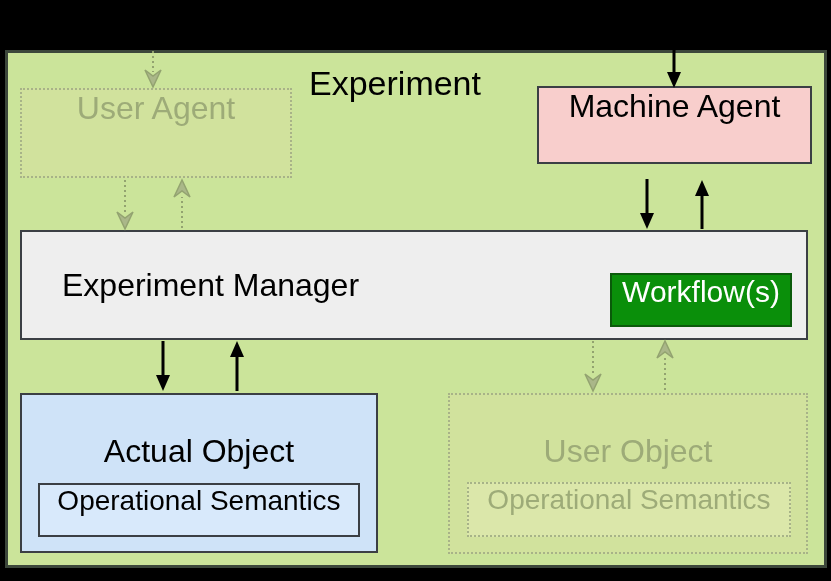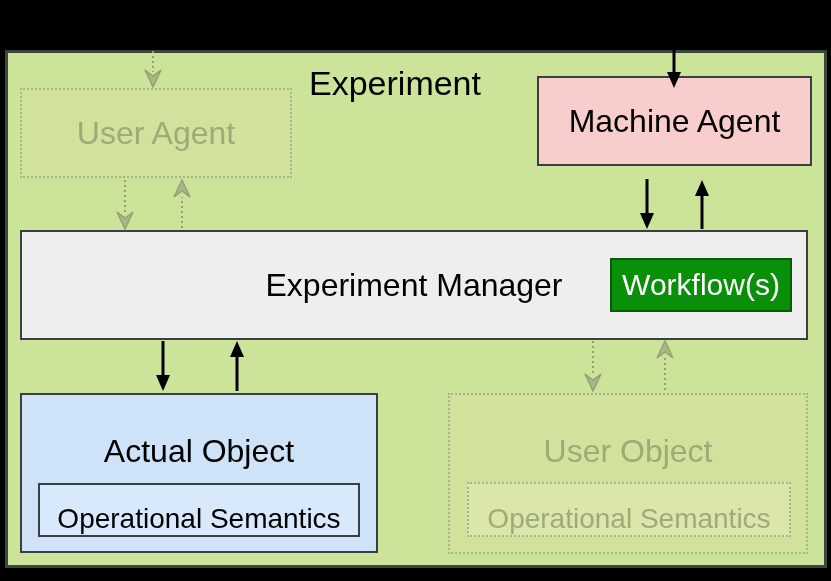--- a/index.html
+++ b/index.html
@@ -32,53 +32,53 @@
   .experiment-container{
     position:absolute;left:5px;top:50px;width:822px;height:518px;
     background:var(--container-fill);
     border:3px solid var(--container-border);
   }
   .experiment-label{
     position:absolute;left:395px;top:64px;transform:translateX(-50%);
     font-size:34px;color:var(--text-color);white-space:nowrap;
   }
   .node{
-    position:absolute;display:flex;align-items:center;justify-content:center;
+    position:absolute;display:flex;align-items:flex-start;justify-content:center;
     text-align:center;font-size:32px;color:var(--text-color);
   }
   .ghost{
     border:2px dotted var(--ghost-border);
     background:var(--ghost-fill);
     color:var(--ghost-text);
   }
   .solid{
     border:2px solid var(--dark-border);
   }
   .user-agent{left:20px;top:88px;width:272px;height:90px;}
-  .machine-agent{left:537px;top:76px;width:275px;height:90px;background:var(--machine-fill);}
+  .machine-agent{left:537px;top:86px;width:275px;height:78px;background:var(--machine-fill);}
   .manager{
     left:20px;top:230px;width:788px;height:110px;background:var(--manager-fill);
-    flex-direction:column;line-height:38px;
+    flex-direction:column;line-height:38px;padding-left:40px;
   }
   .workflow{
-    left:610px;top:258px;width:182px;height:54px;
+    left:610px;top:273px;width:182px;height:54px;
     background:var(--workflow-fill);
     border:2px solid var(--workflow-border);
     color:var(--workflow-text);font-size:30px;
   }
   .object-box{
     position:absolute;font-size:32px;text-align:center;
   }
   .actual-object{left:20px;top:393px;width:358px;height:160px;background:var(--actual-fill);}
   .twin-object{left:448px;top:393px;width:360px;height:161px;}
   .object-title{
     height:112px;display:flex;align-items:center;justify-content:center;
   }
   .sub-box{
-    position:absolute;display:flex;align-items:flex-end;justify-content:center;
+    position:absolute;display:flex;align-items:flex-start;justify-content:center;
     font-size:28px;
   }
   .actual-sub{
     left:16px;top:88px;width:322px;height:54px;
     background:var(--actual-inner-fill);
     border:2px solid var(--dark-border);
     color:var(--text-color);
   }
   .twin-sub{
     left:17px;top:87px;width:324px;height:55px;

